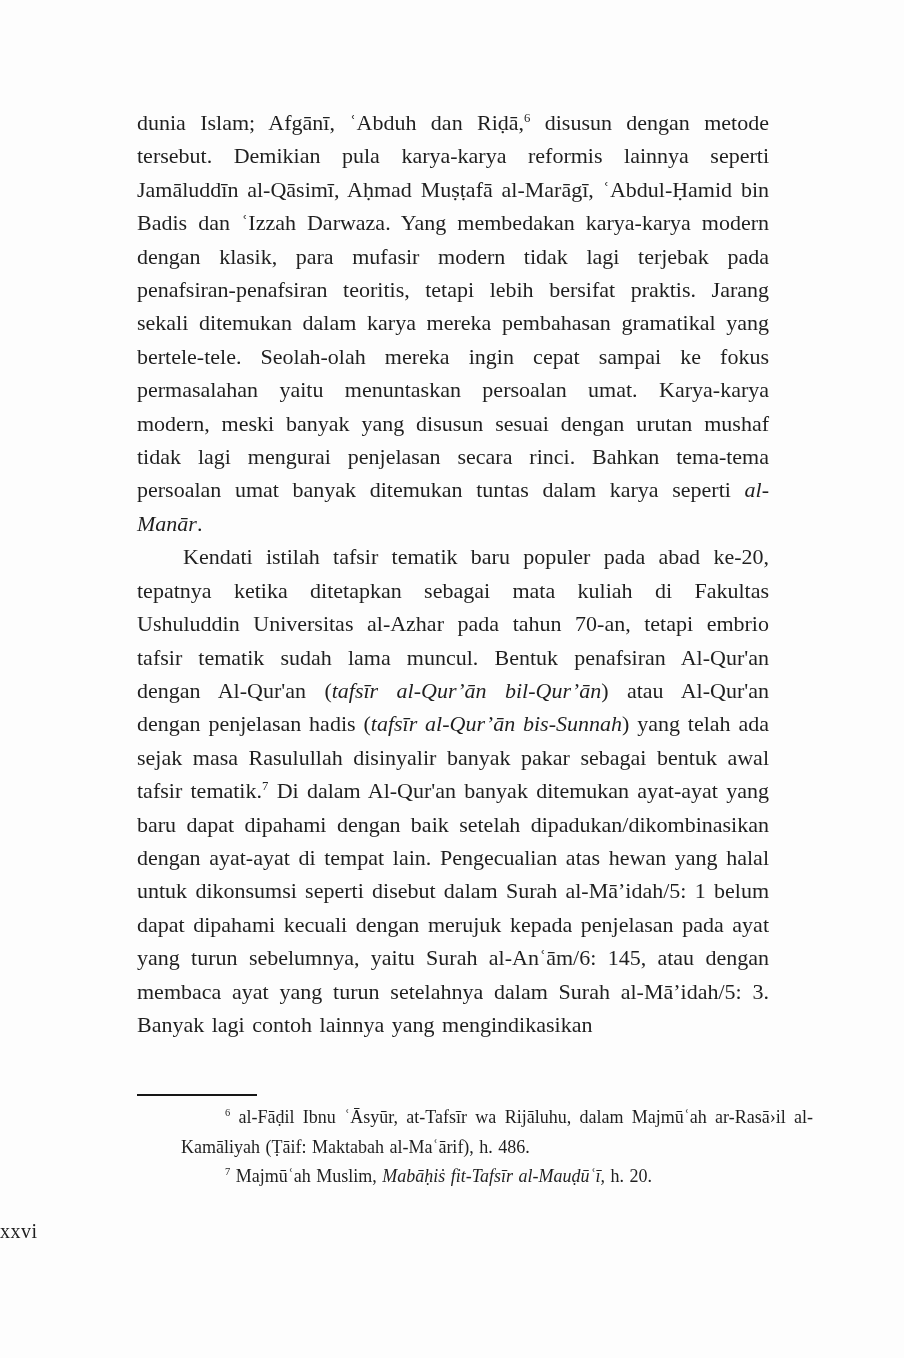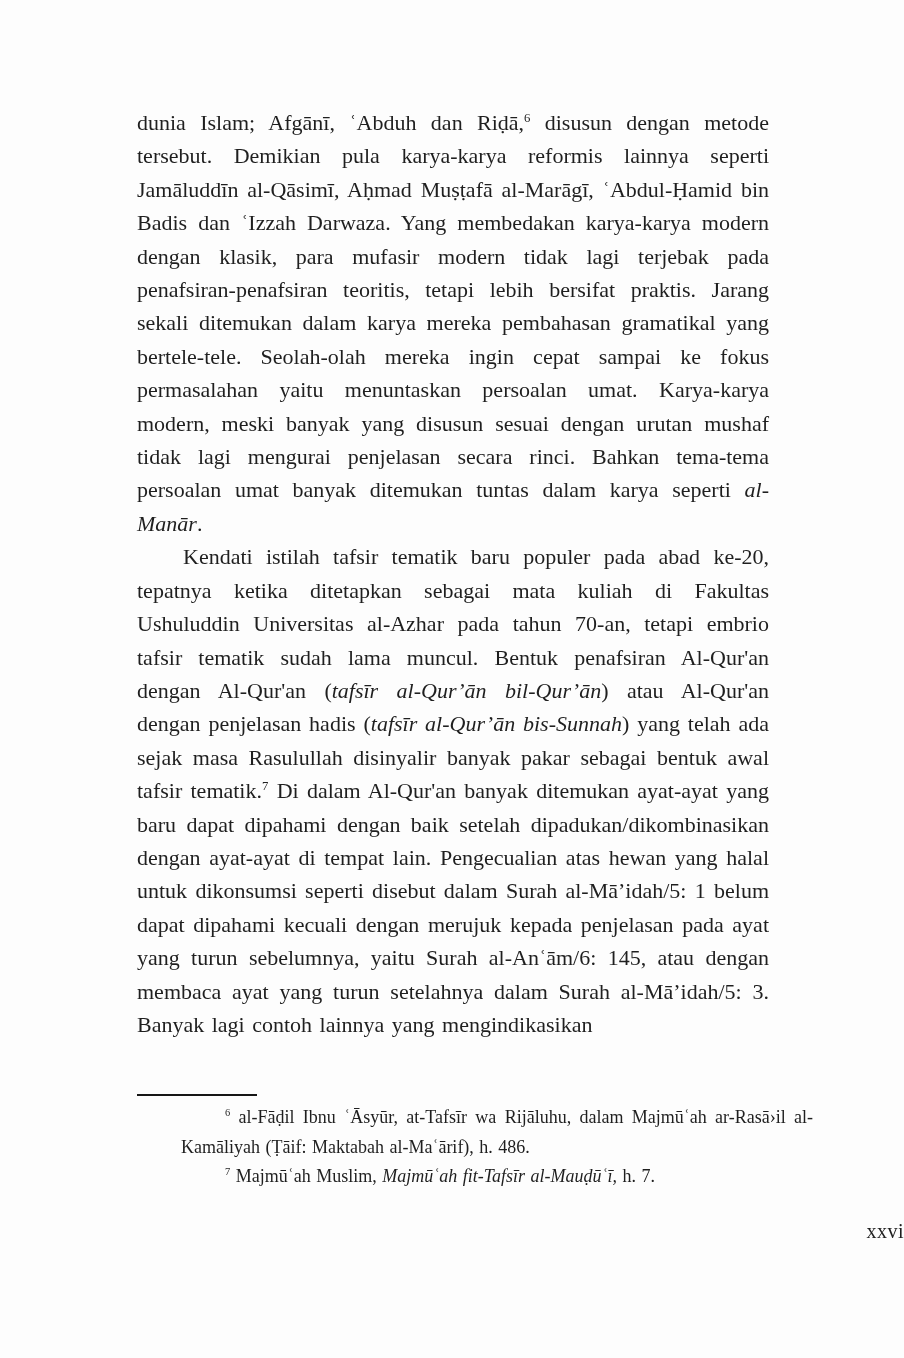--- a/index.html
+++ b/index.html
@@ -55,37 +55,37 @@
     line-height: 29.5px;
     text-align: justify;
     text-indent: 44px;
     word-spacing: 1px;
   }
   .page-number {
     position: absolute;
     left: 0;
     top: 1220px;
     width: 100%;
-    text-align: right;
+    text-align: left;
     font-size: 20px;
     letter-spacing: 0.5px;
   }
 </style>
 </head>
 <body>
 
 <div class="page">
 
   <div class="text-block">
     <p class="para"><span>dunia Islam; Afgānī, ʿAbduh dan Riḍā,</span><sup>6</sup><span> disusun dengan metode tersebut. Demikian pula karya-karya reformis lainnya seperti Jamāluddīn al-Qāsimī, Aḥmad Muṣṭafā al-Marāgī, ʿAbdul-Ḥamid bin Badis dan ʿIzzah Darwaza. Yang membedakan karya-karya modern dengan klasik, para mufasir modern tidak lagi terjebak pada penafsiran-penafsiran teoritis, tetapi lebih bersifat praktis. Jarang sekali ditemukan dalam karya mereka pembahasan gramatikal yang bertele-tele. Seolah-olah mereka ingin cepat sampai ke fokus permasalahan yaitu menuntaskan persoalan umat. Karya-karya modern, meski banyak yang disusun sesuai dengan urutan mushaf tidak lagi mengurai penjelasan secara rinci. Bahkan tema-tema persoalan umat banyak ditemukan tuntas dalam karya seperti </span><span class="italic">al-Manār</span><span>.</span></p>
     <p class="para indent"><span>Kendati istilah tafsir tematik baru populer pada abad ke-20, tepatnya ketika ditetapkan sebagai mata kuliah di Fakultas Ushuluddin Universitas al-Azhar pada tahun 70-an, tetapi embrio tafsir tematik sudah lama muncul. Bentuk penafsiran Al-Qur'an dengan Al-Qur'an (</span><span class="italic">tafsīr al-Qur’ān bil-Qur’ān</span><span>) atau Al-Qur'an dengan penjelasan hadis (</span><span class="italic">tafsīr al-Qur’ān bis-Sunnah</span><span>) yang telah ada sejak masa Rasulullah disinyalir banyak pakar sebagai bentuk awal tafsir tematik.</span><sup>7</sup><span> Di dalam Al-Qur'an banyak ditemukan ayat-ayat yang baru dapat dipahami dengan baik setelah dipadukan/dikombinasikan dengan ayat-ayat di tempat lain. Pengecualian atas hewan yang halal untuk dikonsumsi seperti disebut dalam Surah al-Mā’idah/5: 1 belum dapat dipahami kecuali dengan merujuk kepada penjelasan pada ayat yang turun sebelumnya, yaitu Surah al-Anʿām/6: 145, atau dengan membaca ayat yang turun setelahnya dalam Surah al-Mā’idah/5: 3. Banyak lagi contoh lainnya yang mengindikasikan</span></p>
   </div>
 
   <hr class="footnote-sep">
 
   <div class="footnote-block">
     <p class="footnote"><sup>6</sup><span>  al-Fāḍil Ibnu ʿĀsyūr, at-Tafsīr wa Rijāluhu, dalam Majmūʿah ar-Rasā›il al-Kamāliyah (Ṭāif: Maktabah al-Maʿārif), h. 486.</span></p>
-    <p class="footnote"><sup>7</sup><span>  Majmūʿah Muslim, </span><span class="italic">Majmūʿah fit-Tafsīr al-Mauḍūʿī,</span><span> h. 7.</span></p>
+    <p class="footnote"><sup>7</sup><span>  Majmūʿah Muslim, </span><span class="italic">Mabāḥiṡ fit-Tafsīr al-Mauḍūʿī,</span><span> h. 20.</span></p>
   </div>
 
   <div class="page-number">xxvi</div>
 
 </div>
 
 </body></html>

